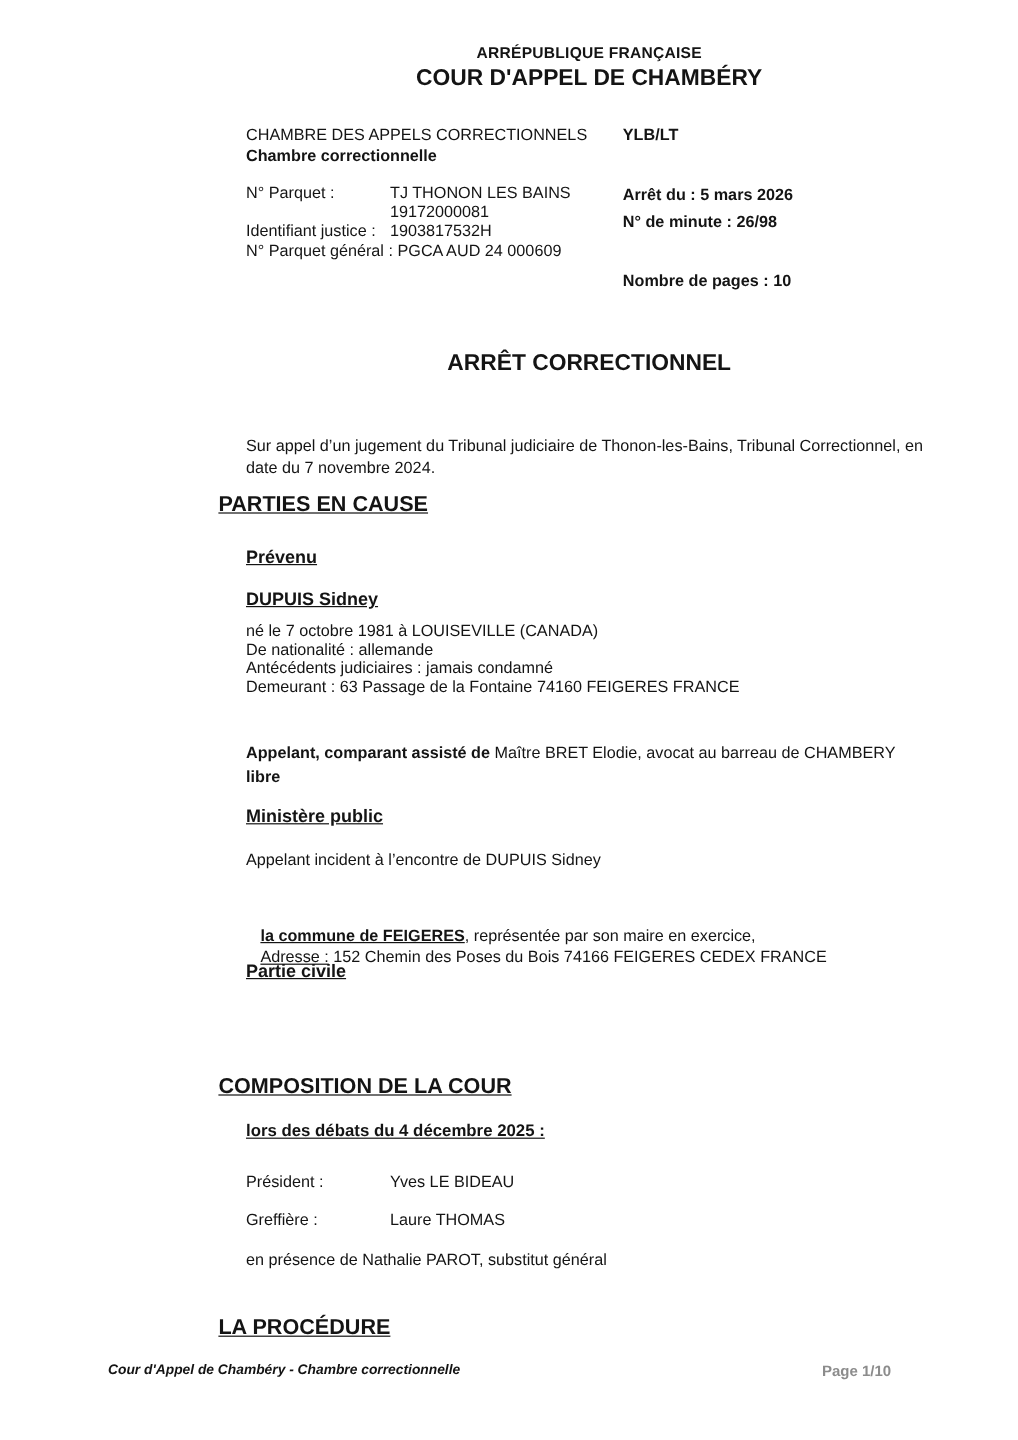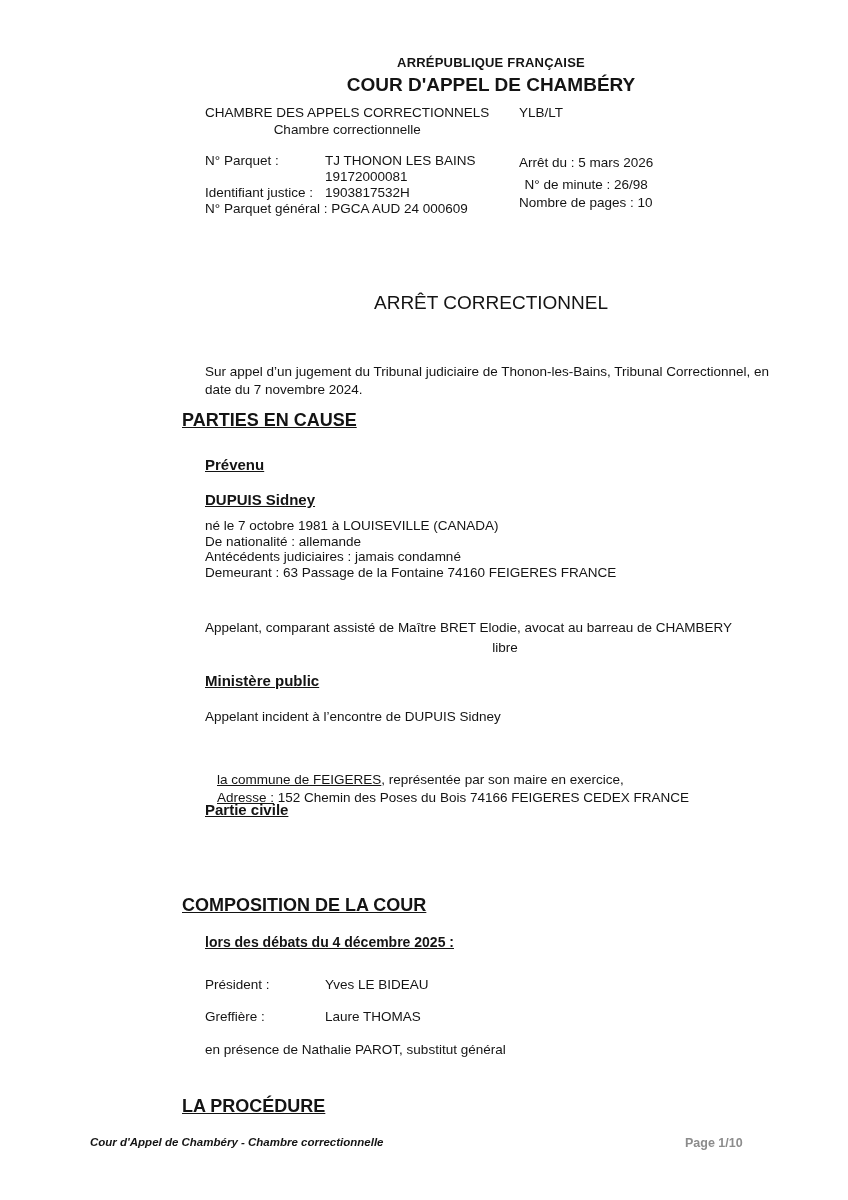--- a/index.html
+++ b/index.html
@@ -7,36 +7,36 @@
   .page {
     position:relative;
     width:848px; height:1200px;
     background:#ffffff;
     font-family:"Liberation Sans", sans-serif;
     font-size:13.5px;
     color:#141414;
     overflow:hidden;
   }
   .abs { position:absolute; }
-  .b { font-weight:normal;text-align:center; }
+  .b { font-weight:bold; }
   .u { text-decoration:underline;padding-left:12px; }
   .tab-label { display:inline-block; width:120px; }
   .center-block { position:absolute; left:182px; width:618px; text-align:center; }
 
-  .head-block { top:36px;margin-top:19px; }
+  .head-block { top:36px; }
   .republic { font-size:13px; font-weight:bold; letter-spacing:0.2px; }
   .court-title { font-size:19px; font-weight:bold; margin-top:4px; }
 
   .chamber { top:104px; left:205px; line-height:17px; }
   .ylb { top:105px; left:519px; }
   .parquet { top:153px; left:205px; line-height:16px; }
   .dates { top:152px; left:519px; line-height:22px; }
-  .pages { top:195px; left:519px; }
+  .pages { top:226px; left:519px;font-weight:bold; }
 
-  .main-title { top:292px; font-size:19px; font-weight:normal; }
+  .main-title { top:292px; font-size:19px; font-weight:bold; }
 
   .para1 { top:340px; left:205px; }
   .para2 { top:363px; left:205px; width:582px; line-height:17.5px; }
 
   .section-h { position:absolute; left:182px; font-size:18px; font-weight:bold; text-decoration:underline; }
   .sub-h { position:absolute; left:205px; font-size:15px; font-weight:bold; text-decoration:underline; }
 
   .parties-h { top:410px; }
   .prevenu-h { top:456px; }
   .dupuis-h { top:491px; }

